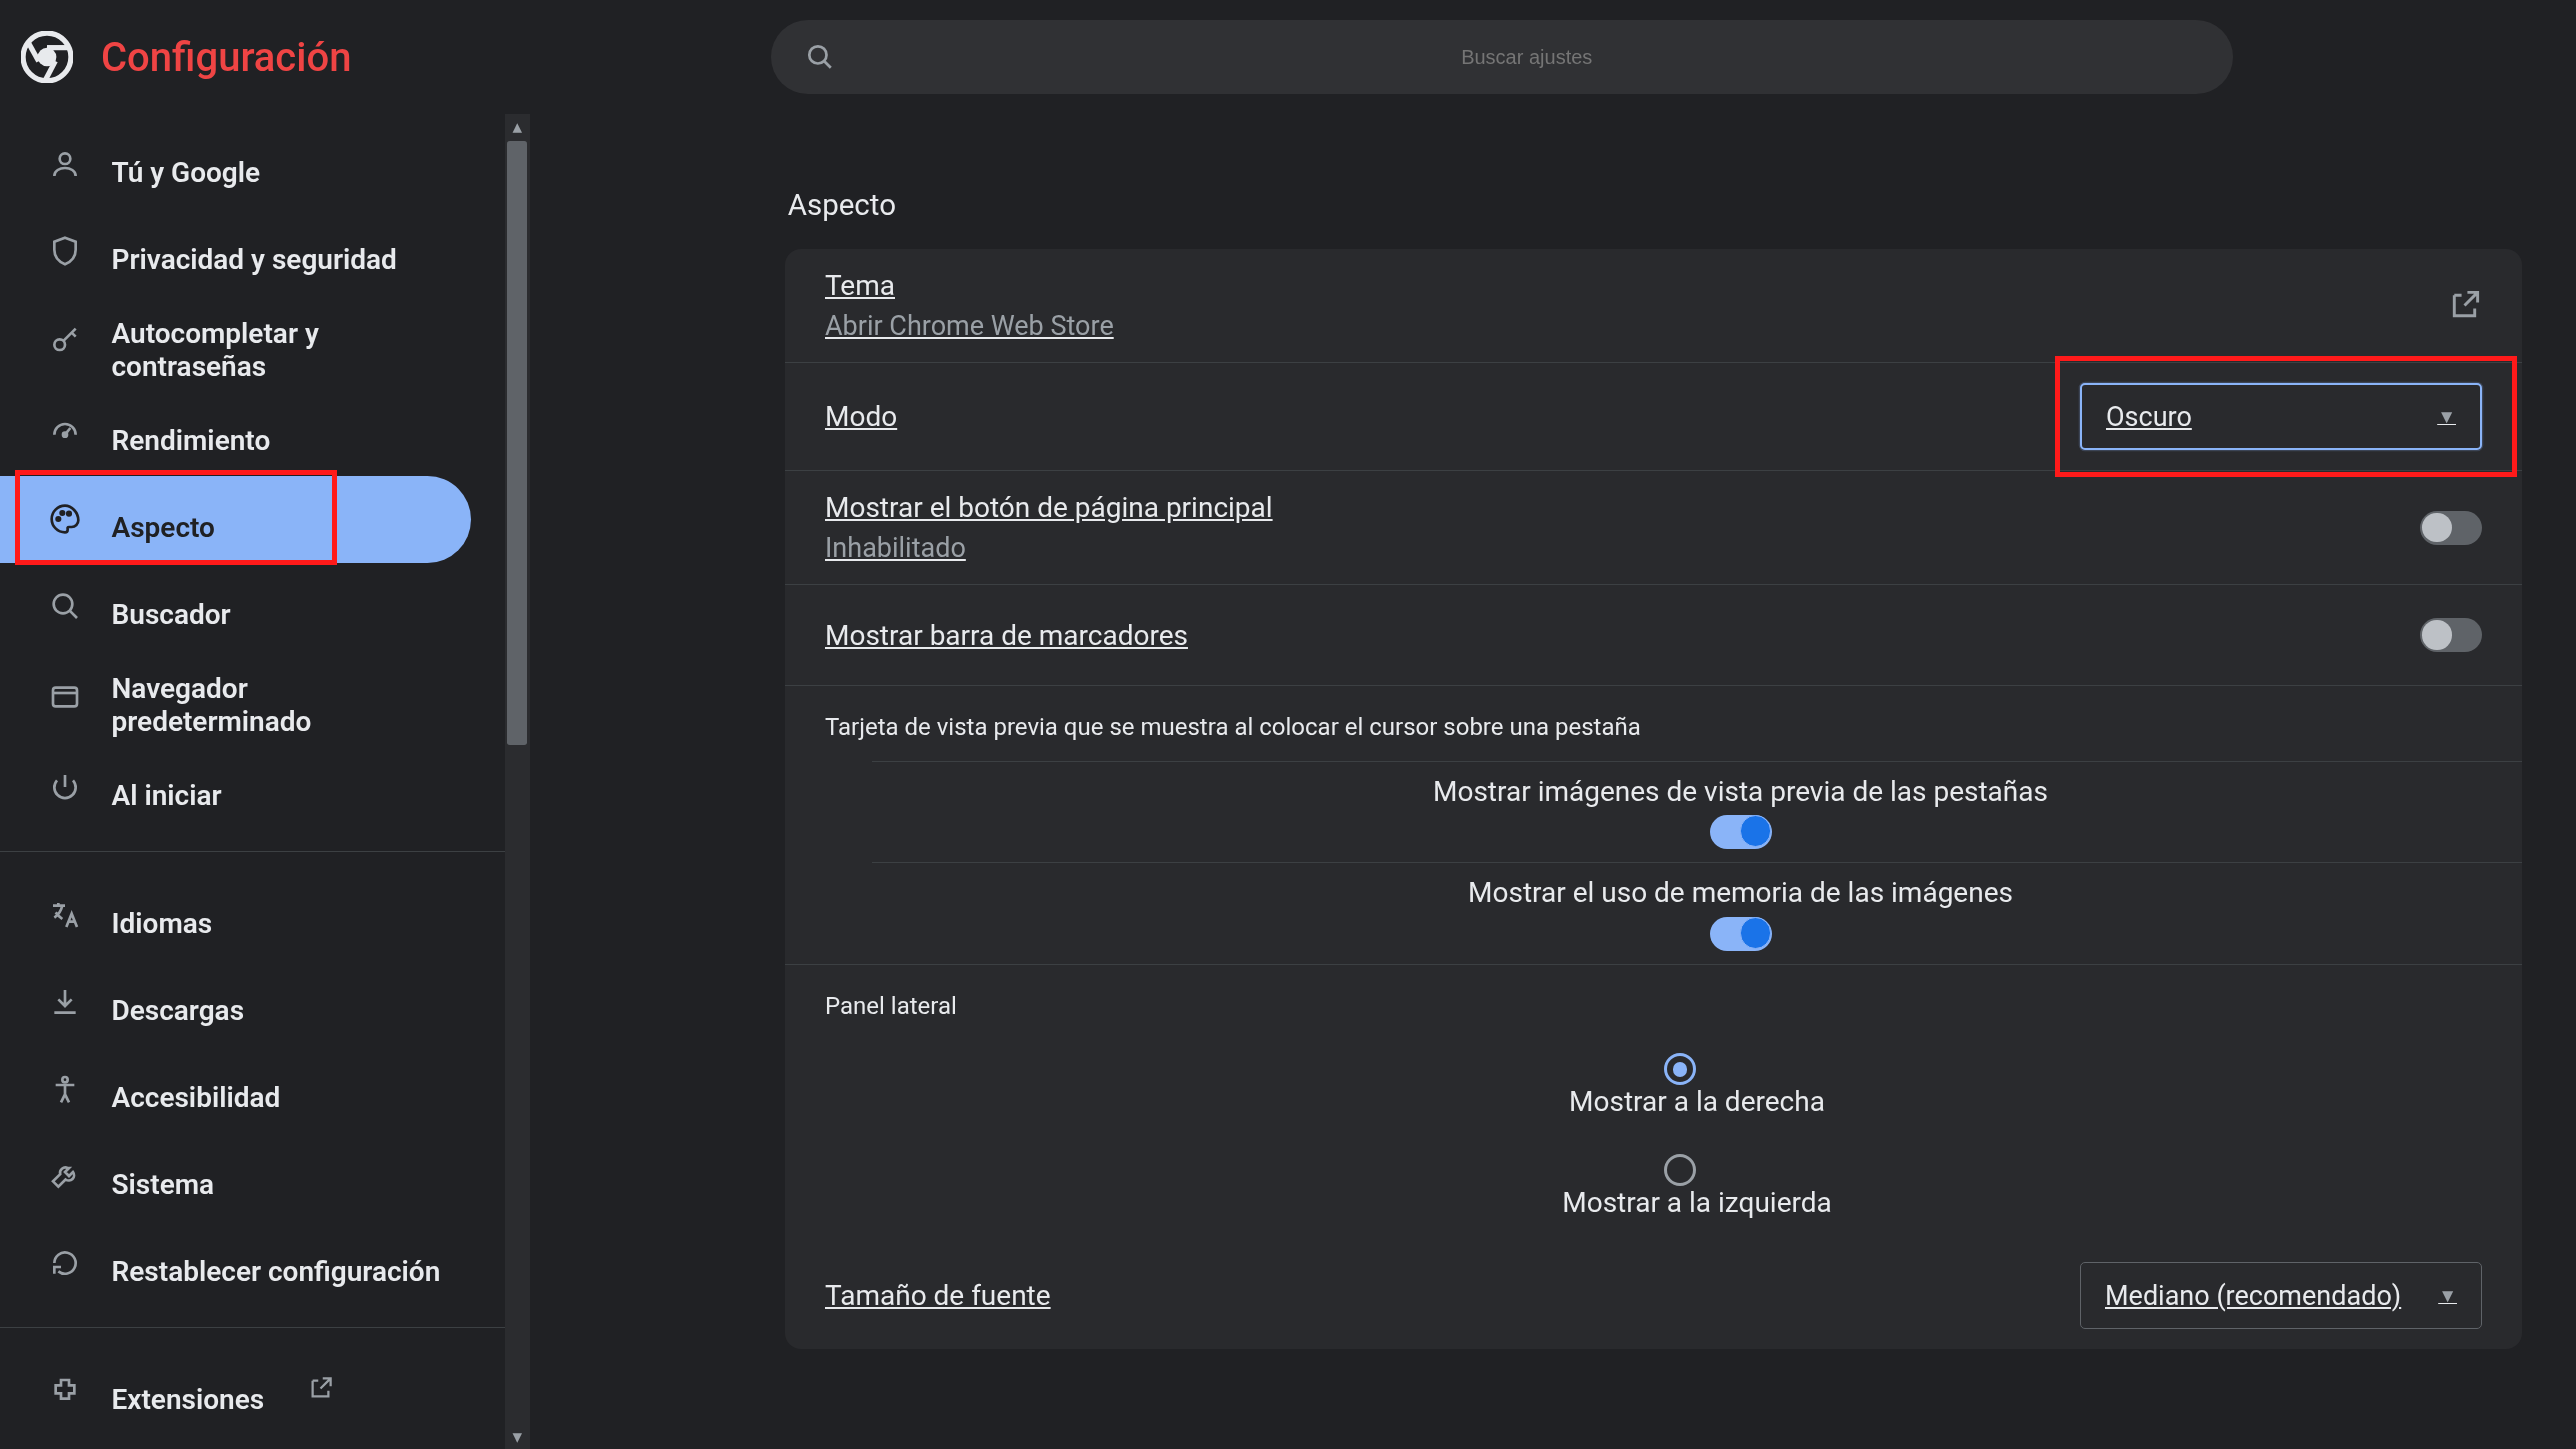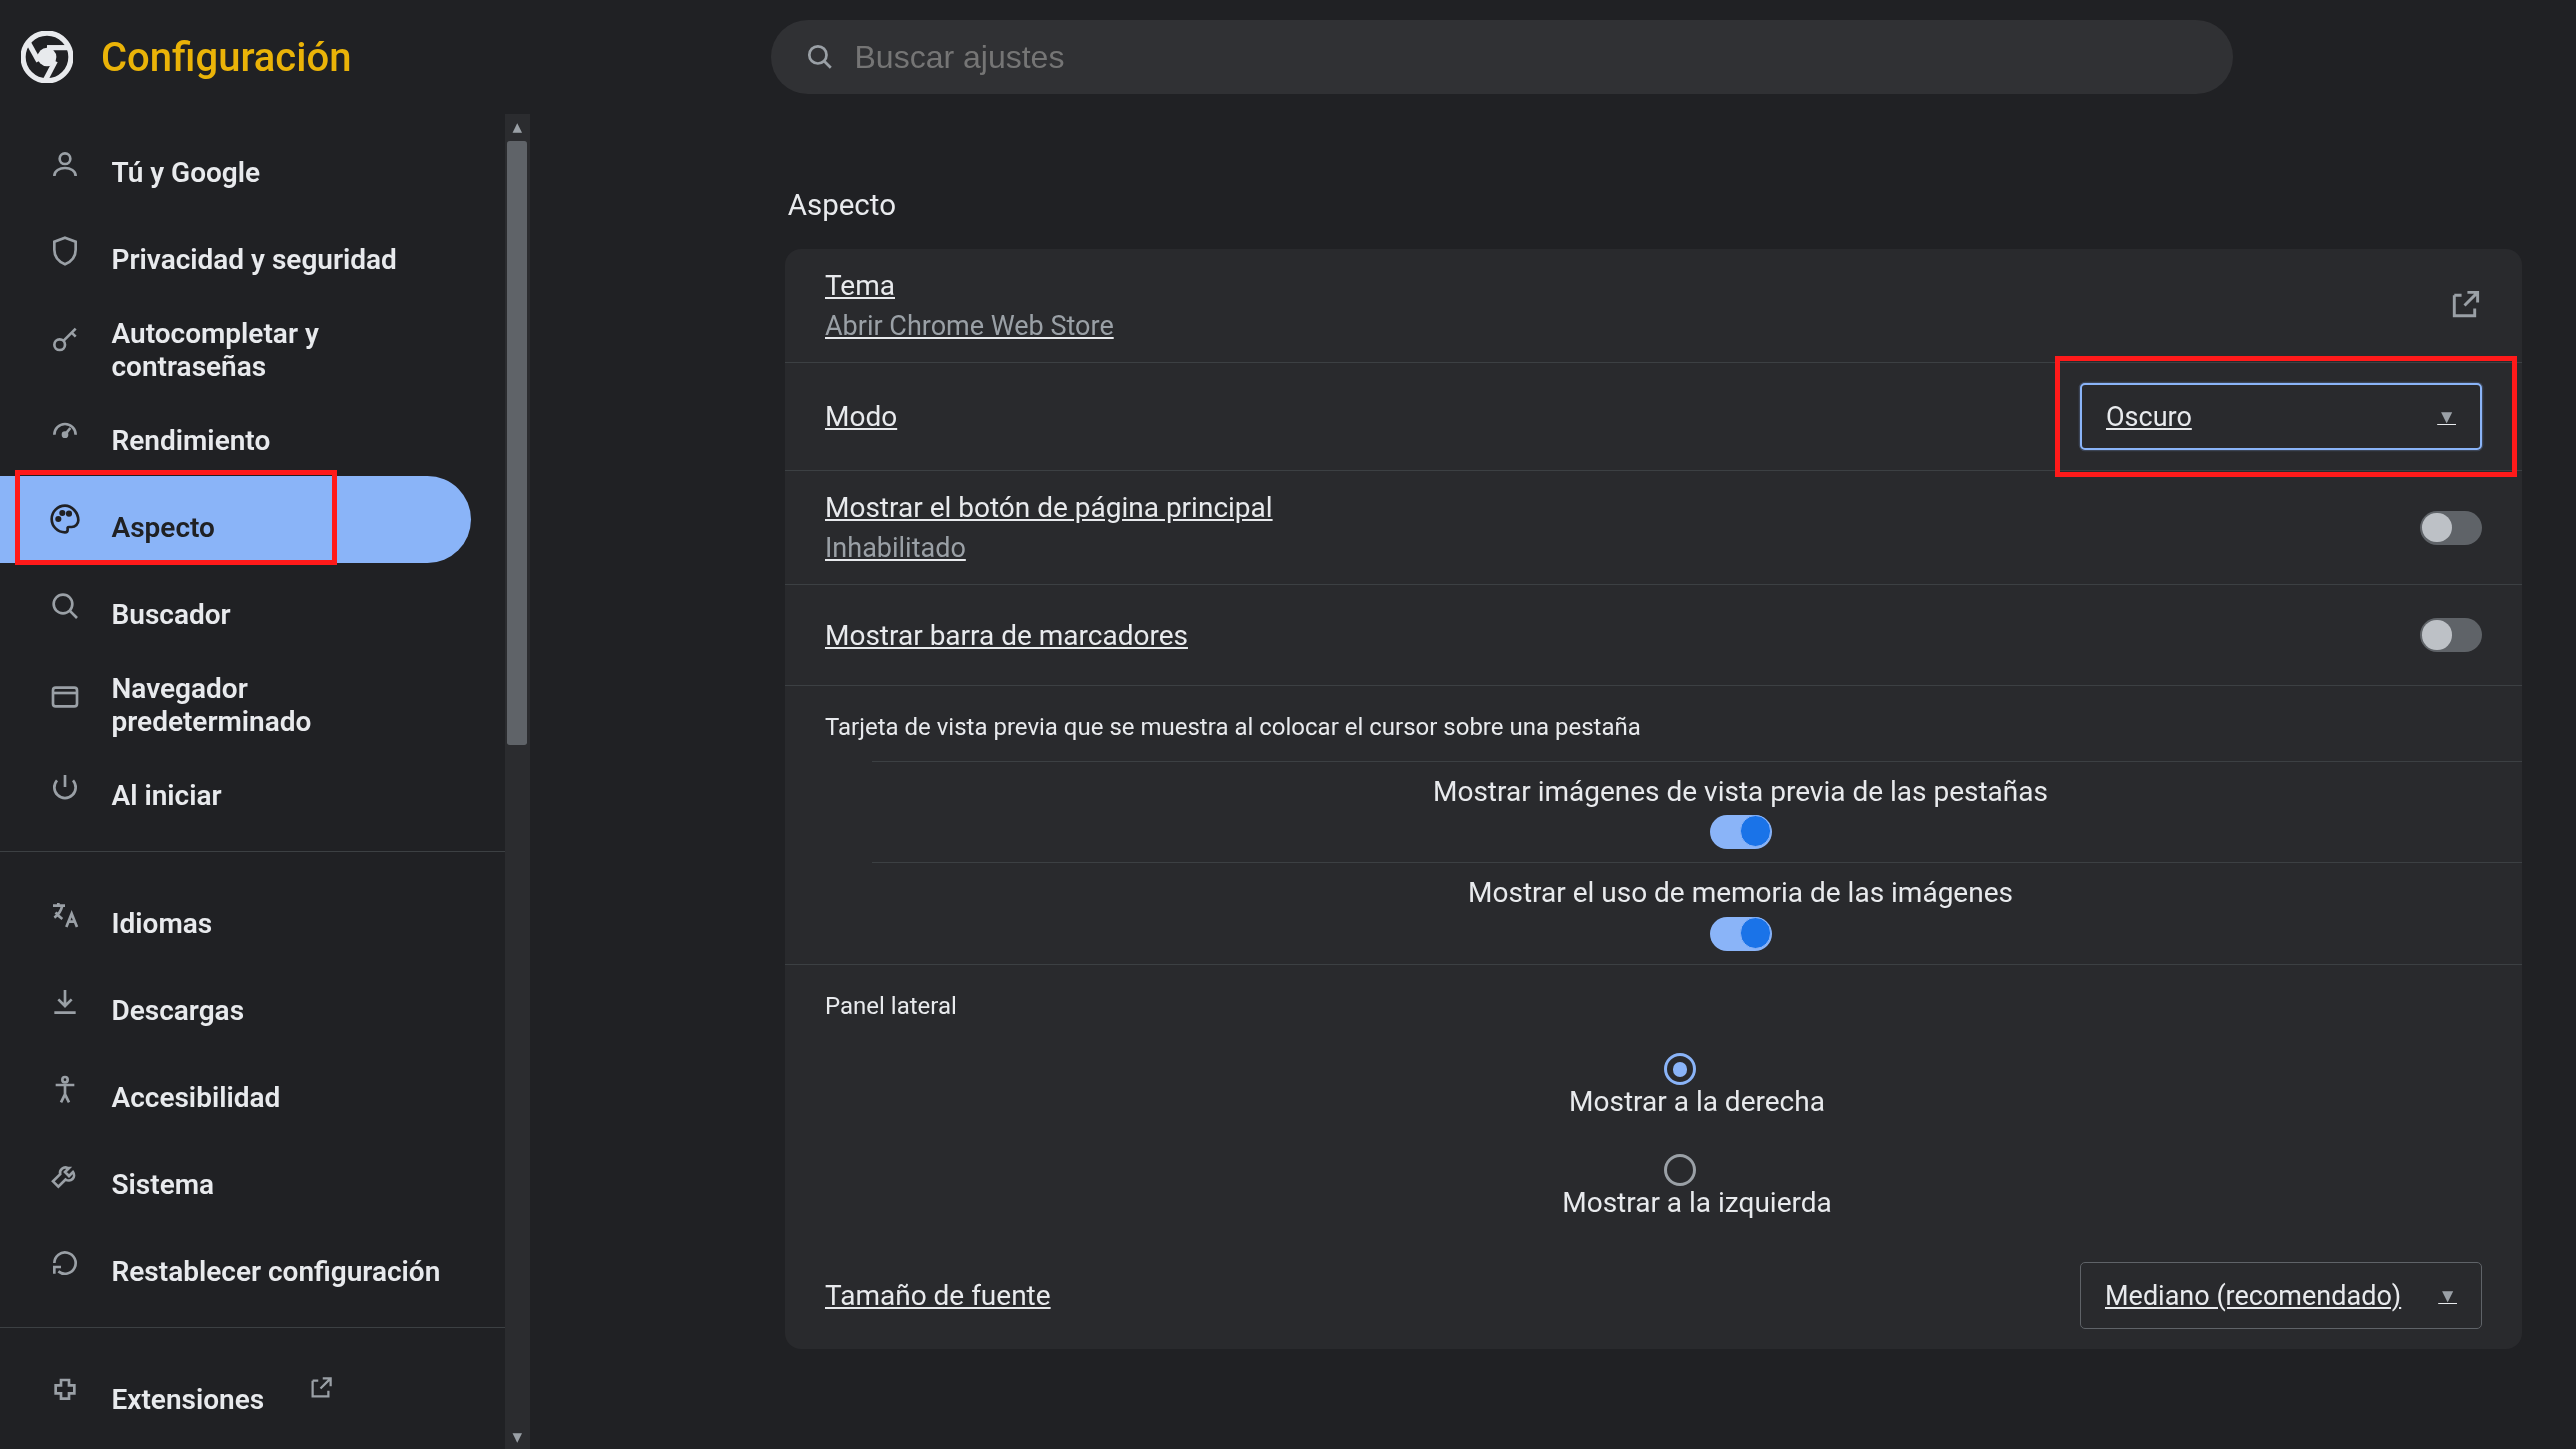--- a/index.html
+++ b/index.html
@@ -32,21 +32,21 @@
   .chrome-logo {
     width: 54px;
     height: 54px;
     display:flex;
     align-items:center;
     justify-content:center;
   }
   .page-title {
     font-size: 40px;
     font-weight: 500;
-    color: #eab308;
+    color: #ef4444;
   }
   .search-wrap {
     flex: 1;
     display:flex;
     align-items:center;
   }
   .search-box {
     display:flex;
     align-items:center;
     gap: 20px;
@@ -56,21 +56,22 @@
     padding: 0 34px;
     width: 1462px;
   }
   .search-icon svg { display:block; }
   .search-input {
     flex:1;
     background: transparent;
     border: none;
     outline: none;
     color: #9aa0a6;
-    font-size: 32px;
+    font-size: 20px;
+    text-align: center;
   }
   .body {
     flex: 1;
     display: flex;
     min-height: 0;
   }
   .sidebar-wrap {
     width: 530px;
     position: relative;
     display:flex;

